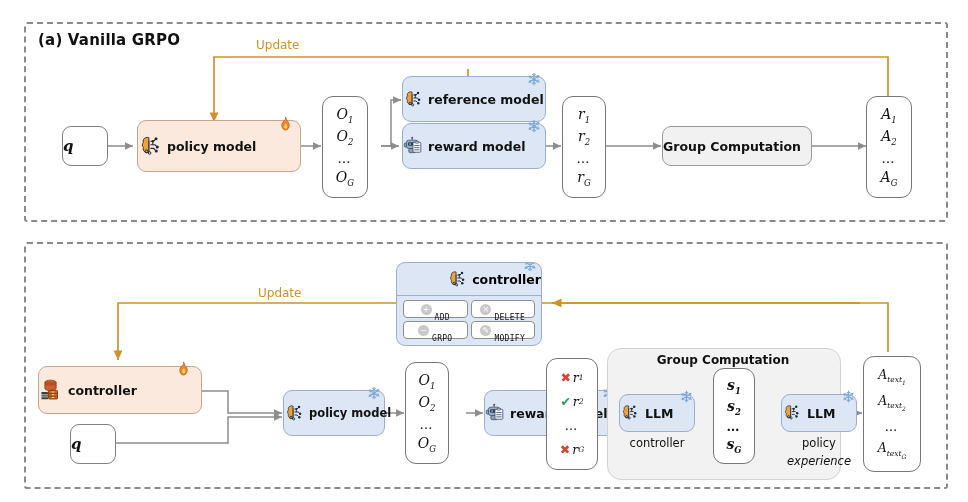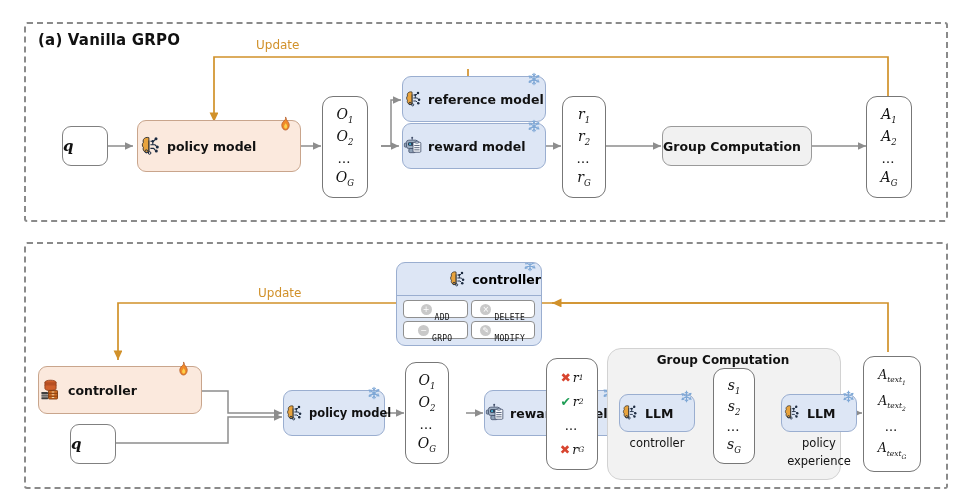--- a/index.html
+++ b/index.html
@@ -457,21 +457,21 @@
       <svg viewBox="0 0 16 16" width="13" height="13" stroke="#7fa8d6" stroke-width="1.3" fill="none" stroke-linecap="round">
         <path d="M8 1.4v13.2M2.3 4.7l11.4 6.6M13.7 4.7L2.3 11.3"></path>
         <path d="M6.4 2.8L8 4.3l1.6-1.5M6.4 13.2L8 11.7l1.6 1.5"></path>
         <path d="M3.4 7L3 5.1l1.9-.4M12.6 9l.4 1.9-1.9.4"></path>
         <path d="M4.9 11.3l-1.9.4.4-1.9M11.1 4.7l1.9-.4-.4 1.9"></path>
       </svg>
     </span>
   </div>
   <div class="caption" style="left:619px;top:436px;width:76px;">controller</div>
 
-  <div class="stack" id="b-s" style="left:713px;top:368px;width:42px;height:96px;">
+  <div class="stack" id="b-s" style="left:713px;top:368px;width:42px;height:96px;font-weight:bold;">
     <span>s<sub>1</sub></span>
     <span>s<sub>2</sub></span>
     <span class="dots">…</span>
     <span>s<sub>G</sub></span>
   </div>
 
   <div class="node blue" id="b-llm2" style="left:781px;top:394px;width:76px;height:38px;">
     <span class="ico small">
       <svg viewBox="0 0 24 24" width="19" height="19">
         <path d="M9.2 3.4c-2.3 0-4.1 1.6-4.1 3.6 0 .5.1 1 .3 1.4-.7.6-1.1 1.5-1.1 2.5 0 1 .4 1.9 1.1 2.5-.2.5-.3 1-.3 1.5 0 2 1.8 3.6 4.1 3.6.6 0 1.2-.1 1.7-.3V3.7c-.5-.2-1.1-.3-1.7-.3z" fill="#e8a33d" stroke="#2b2b2b" stroke-width=".9"></path>
@@ -498,21 +498,21 @@
     <span class="badge" style="right:0px;top:-7px;">
       <svg viewBox="0 0 16 16" width="13" height="13" stroke="#7fa8d6" stroke-width="1.3" fill="none" stroke-linecap="round">
         <path d="M8 1.4v13.2M2.3 4.7l11.4 6.6M13.7 4.7L2.3 11.3"></path>
         <path d="M6.4 2.8L8 4.3l1.6-1.5M6.4 13.2L8 11.7l1.6 1.5"></path>
         <path d="M3.4 7L3 5.1l1.9-.4M12.6 9l.4 1.9-1.9.4"></path>
         <path d="M4.9 11.3l-1.9.4.4-1.9M11.1 4.7l1.9-.4-.4 1.9"></path>
       </svg>
     </span>
   </div>
   <div class="caption" style="left:781px;top:436px;width:76px;">policy</div>
-  <div class="caption" style="left:771px;top:454px;width:96px;">experience</div>
+  <div class="caption" style="left:771px;top:454px;width:96px;font-style:italic;">experience</div>
 
   <div class="stack small" id="b-A" style="left:863px;top:356px;width:58px;height:116px;">
     <span>A<sub>text<sub style="font-size:6px;">1</sub></sub></span>
     <span>A<sub>text<sub style="font-size:6px;">2</sub></sub></span>
     <span class="dots">…</span>
     <span>A<sub>text<sub style="font-size:6px;">G</sub></sub></span>
   </div>
 
 </div>
 

